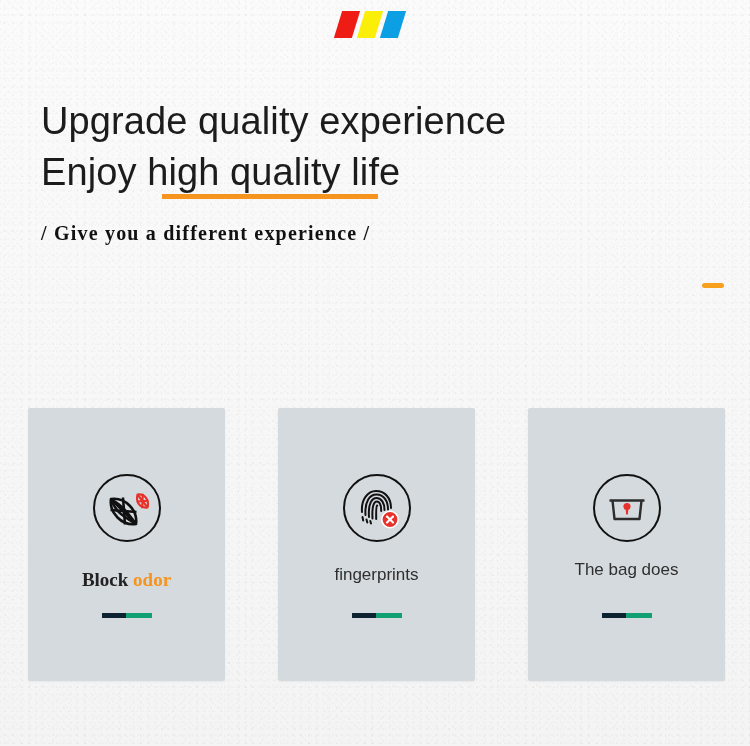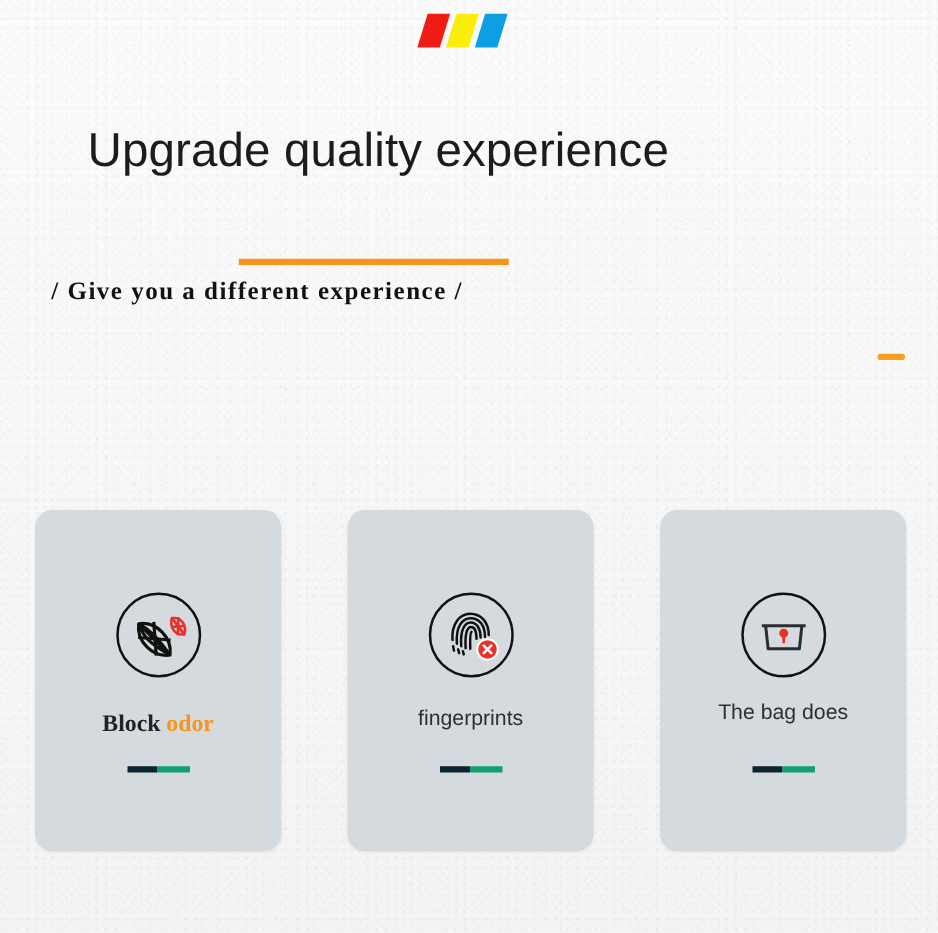--- a/index.html
+++ b/index.html
@@ -37,21 +37,20 @@
     height: 27px;
     transform: skewX(-17deg);
   }
 
   
   .headline {
     position: absolute;
     left: 41px;
     top: 96px;
     width: 640px;
-    margin-left: 29px;
   }
   .headline .line {
     font-size: 38px;
     line-height: 51px;
     color: #1c1c1c;
     letter-spacing: 0.1px;
     white-space: nowrap;
   }
   .headline .line-2 {
     position: relative;
@@ -97,21 +96,21 @@
     top: 408px;
     width: 697px;
     height: 273px;
     display: flex;
     justify-content: space-between;
   }
   .card {
     width: 197px;
     height: 273px;
     background: #d4dadd;
-    border-radius: 14px;
+    border-radius: 2px;
     position: relative;
     box-shadow: 0 1px 3px rgba(0,0,0,0.05);
   }
   .card-icon {
     position: absolute;
     left: 50%;
     top: 64px;
     transform: translateX(-50%);
     width: 72px;
     height: 72px;
@@ -163,20 +162,21 @@
 
 <div class="top-bars">
   <div class="bar" style="background:#ef1c16;"></div>
   <div class="bar" style="background:#fbee08;"></div>
   <div class="bar" style="background:#0d9fe3;"></div>
 </div>
 
 <div class="headline">
   <div class="line">Upgrade quality experience</div>
   <div class="line line-2">
+    <span>Enjoy high quality life</span>
     <span class="underline-accent"></span>
   </div>
 </div>
 
 <div class="subtitle">/ Give you a different experience /</div>
 
 <div class="orange-dash"></div>
 
 <div class="cards">
 

